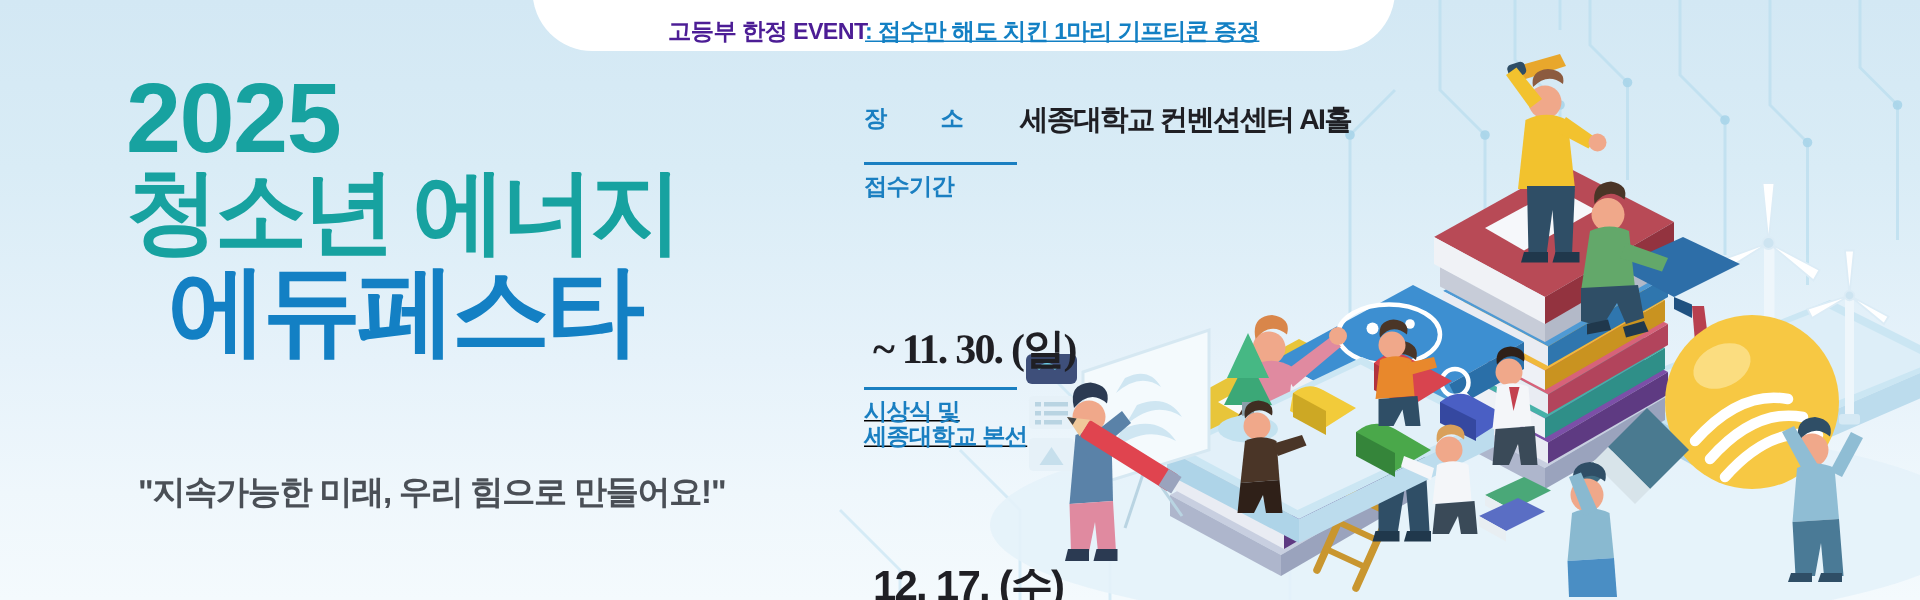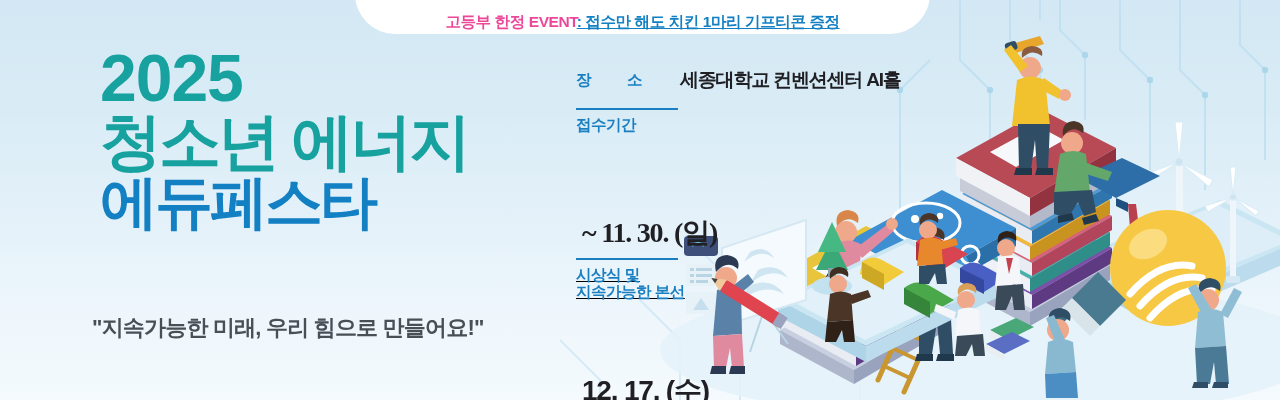--- a/index.html
+++ b/index.html
@@ -24,34 +24,34 @@
     background:#ffffff;
     border-radius:0 0 40px 40px;
     display:flex; align-items:flex-end; justify-content:center;
     padding-bottom:5px;
     z-index:6;
   }
   #event-pill .pill-text {
     font-size:15.5px; font-weight:bold; letter-spacing:-0.4px;
     white-space:nowrap; line-height:1;
   }
-  .seg-teal { color:#ec4899; }
+  .seg-teal { color:#4c1d95; }
   .seg-blue { color:#1380c4;text-decoration:underline; }
 
   
   #title-block {
-    position:absolute; left:100px; top:46px; z-index:5;
+    position:absolute; left:84px; top:46px; z-index:5;
   }
   .title-line {
     font-weight:bold; letter-spacing:-3px; line-height:0.97;
     white-space:nowrap;
   }
   #title-year   { font-size:66px; color:#17a2a0; letter-spacing:-1px; }
   #title-main   { font-size:62px; color:#17a2a0; margin-top:2px; }
-  #title-sub    { font-size:58px; color:#1380c4; margin-top:2px; }
+  #title-sub    { font-size:66px; color:#1380c4; margin-top:2px;margin-left:28px; }
 
   #tagline {
     position:absolute; left:92px; top:313px; z-index:5;
     font-size:22px; font-weight:bold; color:#4a4f56;
     letter-spacing:-0.8px; white-space:nowrap;
   }
 
   
   #info-panel {
     position:absolute; left:576px; top:58px; z-index:5;
@@ -461,20 +461,20 @@
     </div>
 
     <div class="info-row row-2">
       <div class="info-label">접수기간</div>
       <div class="info-value">~ 11. 30. (일)</div>
     </div>
 
     <div class="info-row row-3">
       <div class="info-label">
         <div>시상식 및</div>
-        <div>지속가능한 본선</div>
+        <div>세종대학교 본선</div>
       </div>
       <div class="info-value">12. 17. (수)</div>
     </div>
 
   </div>
 
 </div>
 
 </body></html>

